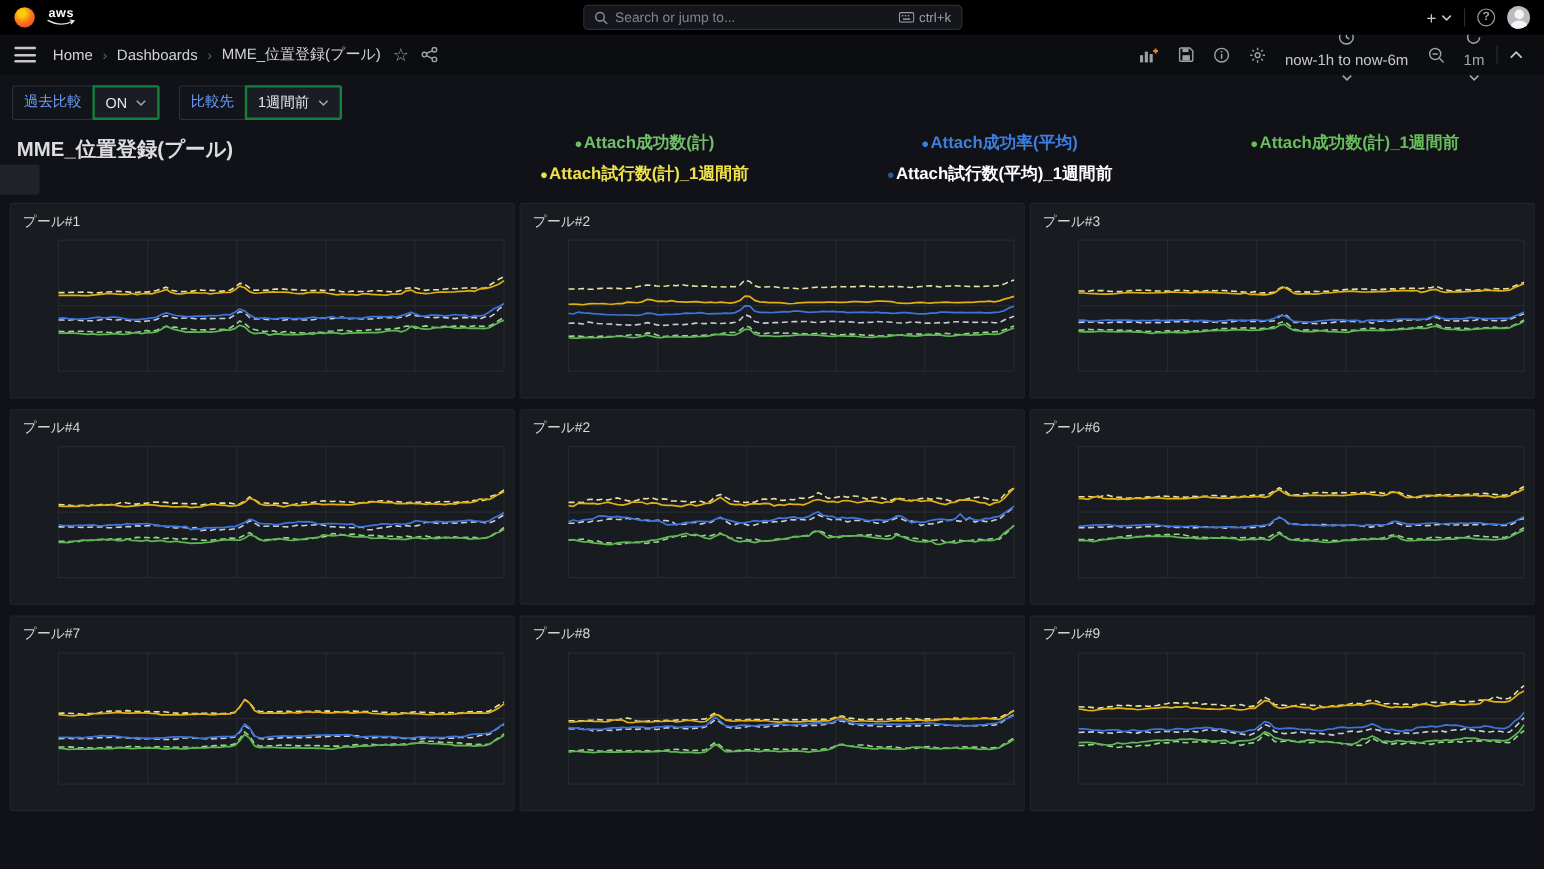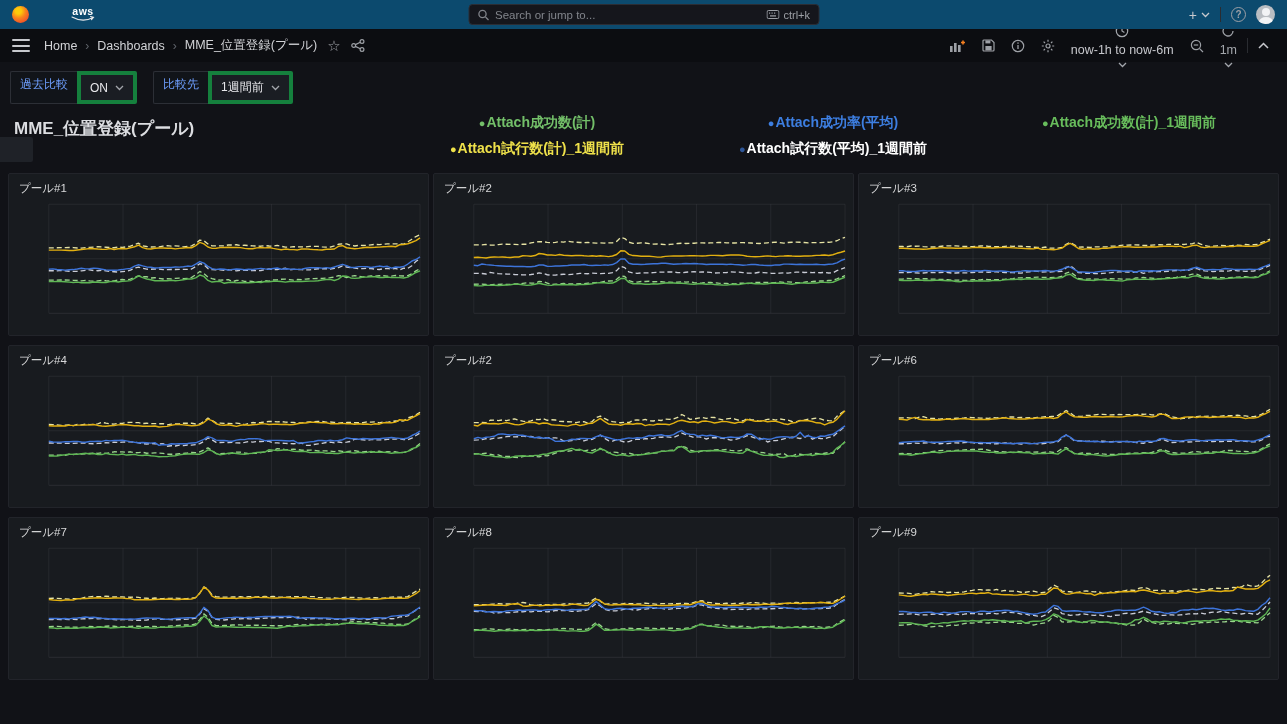--- a/index.html
+++ b/index.html
@@ -5,33 +5,33 @@
   * { box-sizing: border-box; }
   html,body { margin:0; padding:0; }
   body {
     width:1287px; height:724px; overflow:hidden;
     background:#111217; color:#C7C8CD;
     font-family:"Liberation Sans", sans-serif;
     position:relative;
   }
   
   .topbar {
-    height:29px; background:#0c4a6e; display:flex; align-items:center;
-    padding:0 12px; position:relative;gap:32px;
+    height:29px; background:#000000; display:flex; align-items:center;
+    padding:0 12px; position:relative;
   }
   .logo-grafana {
     width:17px; height:17px; border-radius:50%;
     background:radial-gradient(circle at 38% 30%, #FBCA0A 0 18%, #F8821B 45%, #F05A28 72%, #E8420D 100%);
     margin-right:10px;
   }
   .logo-aws { display:flex; flex-direction:column; align-items:center; margin-right:8px; }
   .logo-aws .aws-word { color:#FFFFFF; font-weight:700; font-size:10.5px; letter-spacing:0.5px; line-height:9px; }
   .search-box {
     position:absolute; left:50%; transform:translateX(-50%);
-    width:351px; height:21px; background:#15161C; border:1px solid #2B2D34; border-radius:4px;
+    width:316px; height:21px; background:#15161C; border:1px solid #2B2D34; border-radius:4px;
     display:flex; align-items:center; padding:0 8px; gap:6px; font-size:11.5px; color:#82858C;
   }
   .search-box .grow { flex:1; }
   .kbd-hint { display:flex; align-items:center; gap:4px; color:#9DA0A6; font-size:11px; }
   .topbar-right { margin-left:auto; display:flex; align-items:center; gap:10px; }
   .plus-btn { display:flex; align-items:center; gap:4px; color:#C7C8CD; font-size:14px; cursor:pointer; }
   .vdiv { width:1px; height:15px; background:#2A2C31; }
   .help-circle {
     width:15px; height:15px; border:1.3px solid #9DA0A6; border-radius:50%;
     color:#9DA0A6; font-size:10px; display:flex; align-items:center; justify-content:center; font-weight:700;
@@ -53,21 +53,21 @@
   .icon-btn svg { display:block; }
   .time-label { color:#C7C8CD; }
   
   .submenu { display:flex; gap:16px; padding:9px 10px 7px; }
   .var-group { display:flex; }
   .var-label {
     color:#6E9FFF; background:#111419; border:1px solid #2C2F36; border-right:0;
     border-radius:2px 0 0 2px; padding:4px 9px; font-size:12px; font-weight:500;
   }
   .var-value {
-    color:#E8E8EC; background:#1A1D23; border:4px solid #15803d;
+    color:#E8E8EC; background:#1A1D23; border:2px solid #15803d;
     border-radius:0 2px 2px 0; padding:4px 9px; font-size:12px;
     display:flex; align-items:center; gap:7px; cursor:pointer;
   }
   
   .dash-header { position:relative; height:58px; margin:0 9px; }
   .dash-title { position:absolute; left:5px; top:6px; font-size:17px; font-weight:600; color:#DCDDE1; }
   .legend-grid {
     position:absolute; right:1px; top:3px; width:888px;
     display:grid; grid-template-columns:repeat(3,1fr); row-gap:8px;
   }

